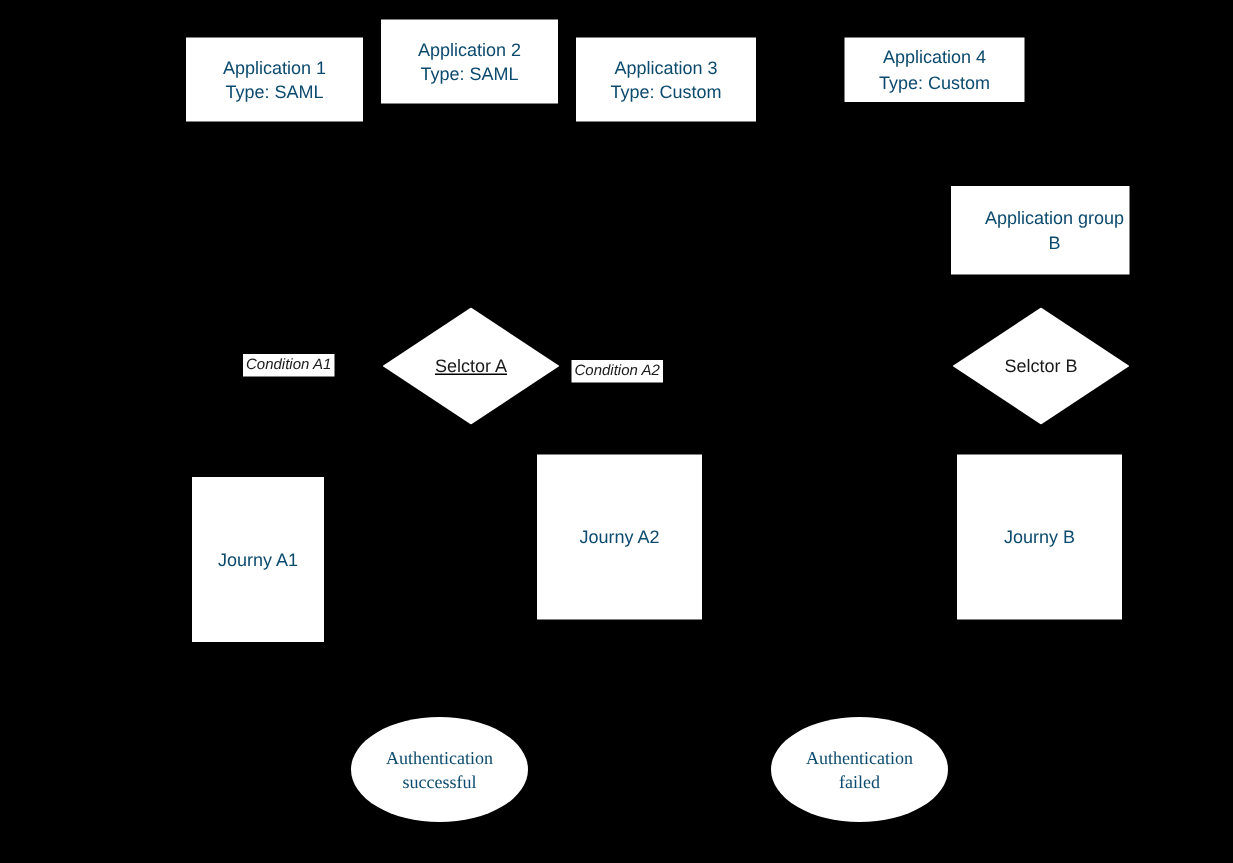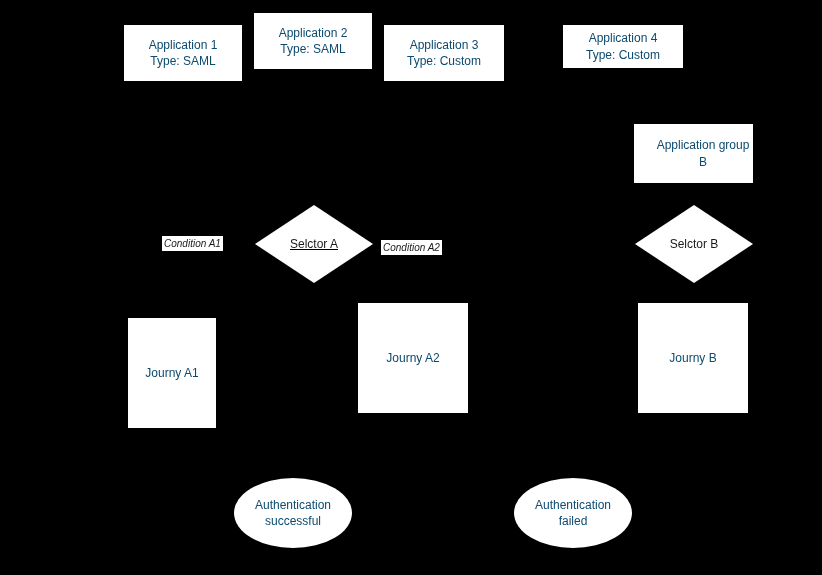--- a/index.html
+++ b/index.html
@@ -22,21 +22,21 @@
     color: #0c4a6e;
     display: flex;
     align-items: center;
     justify-content: center;
     text-align: center;
     font-size: 12px;
     line-height: 1.35;
     white-space: pre-line;
   }
   .rect { border-radius: 0; }
-  .ellipse { border-radius: 50%; }
+  .ellipse { border-radius: 50%; font-family: Liberation Serif, serif; }
   .diamond-wrap {
     position: absolute;
     display: flex;
     align-items: center;
     justify-content: center;
   }
   .diamond-wrap svg {
     position: absolute;
     left: 0;
     top: 0;

